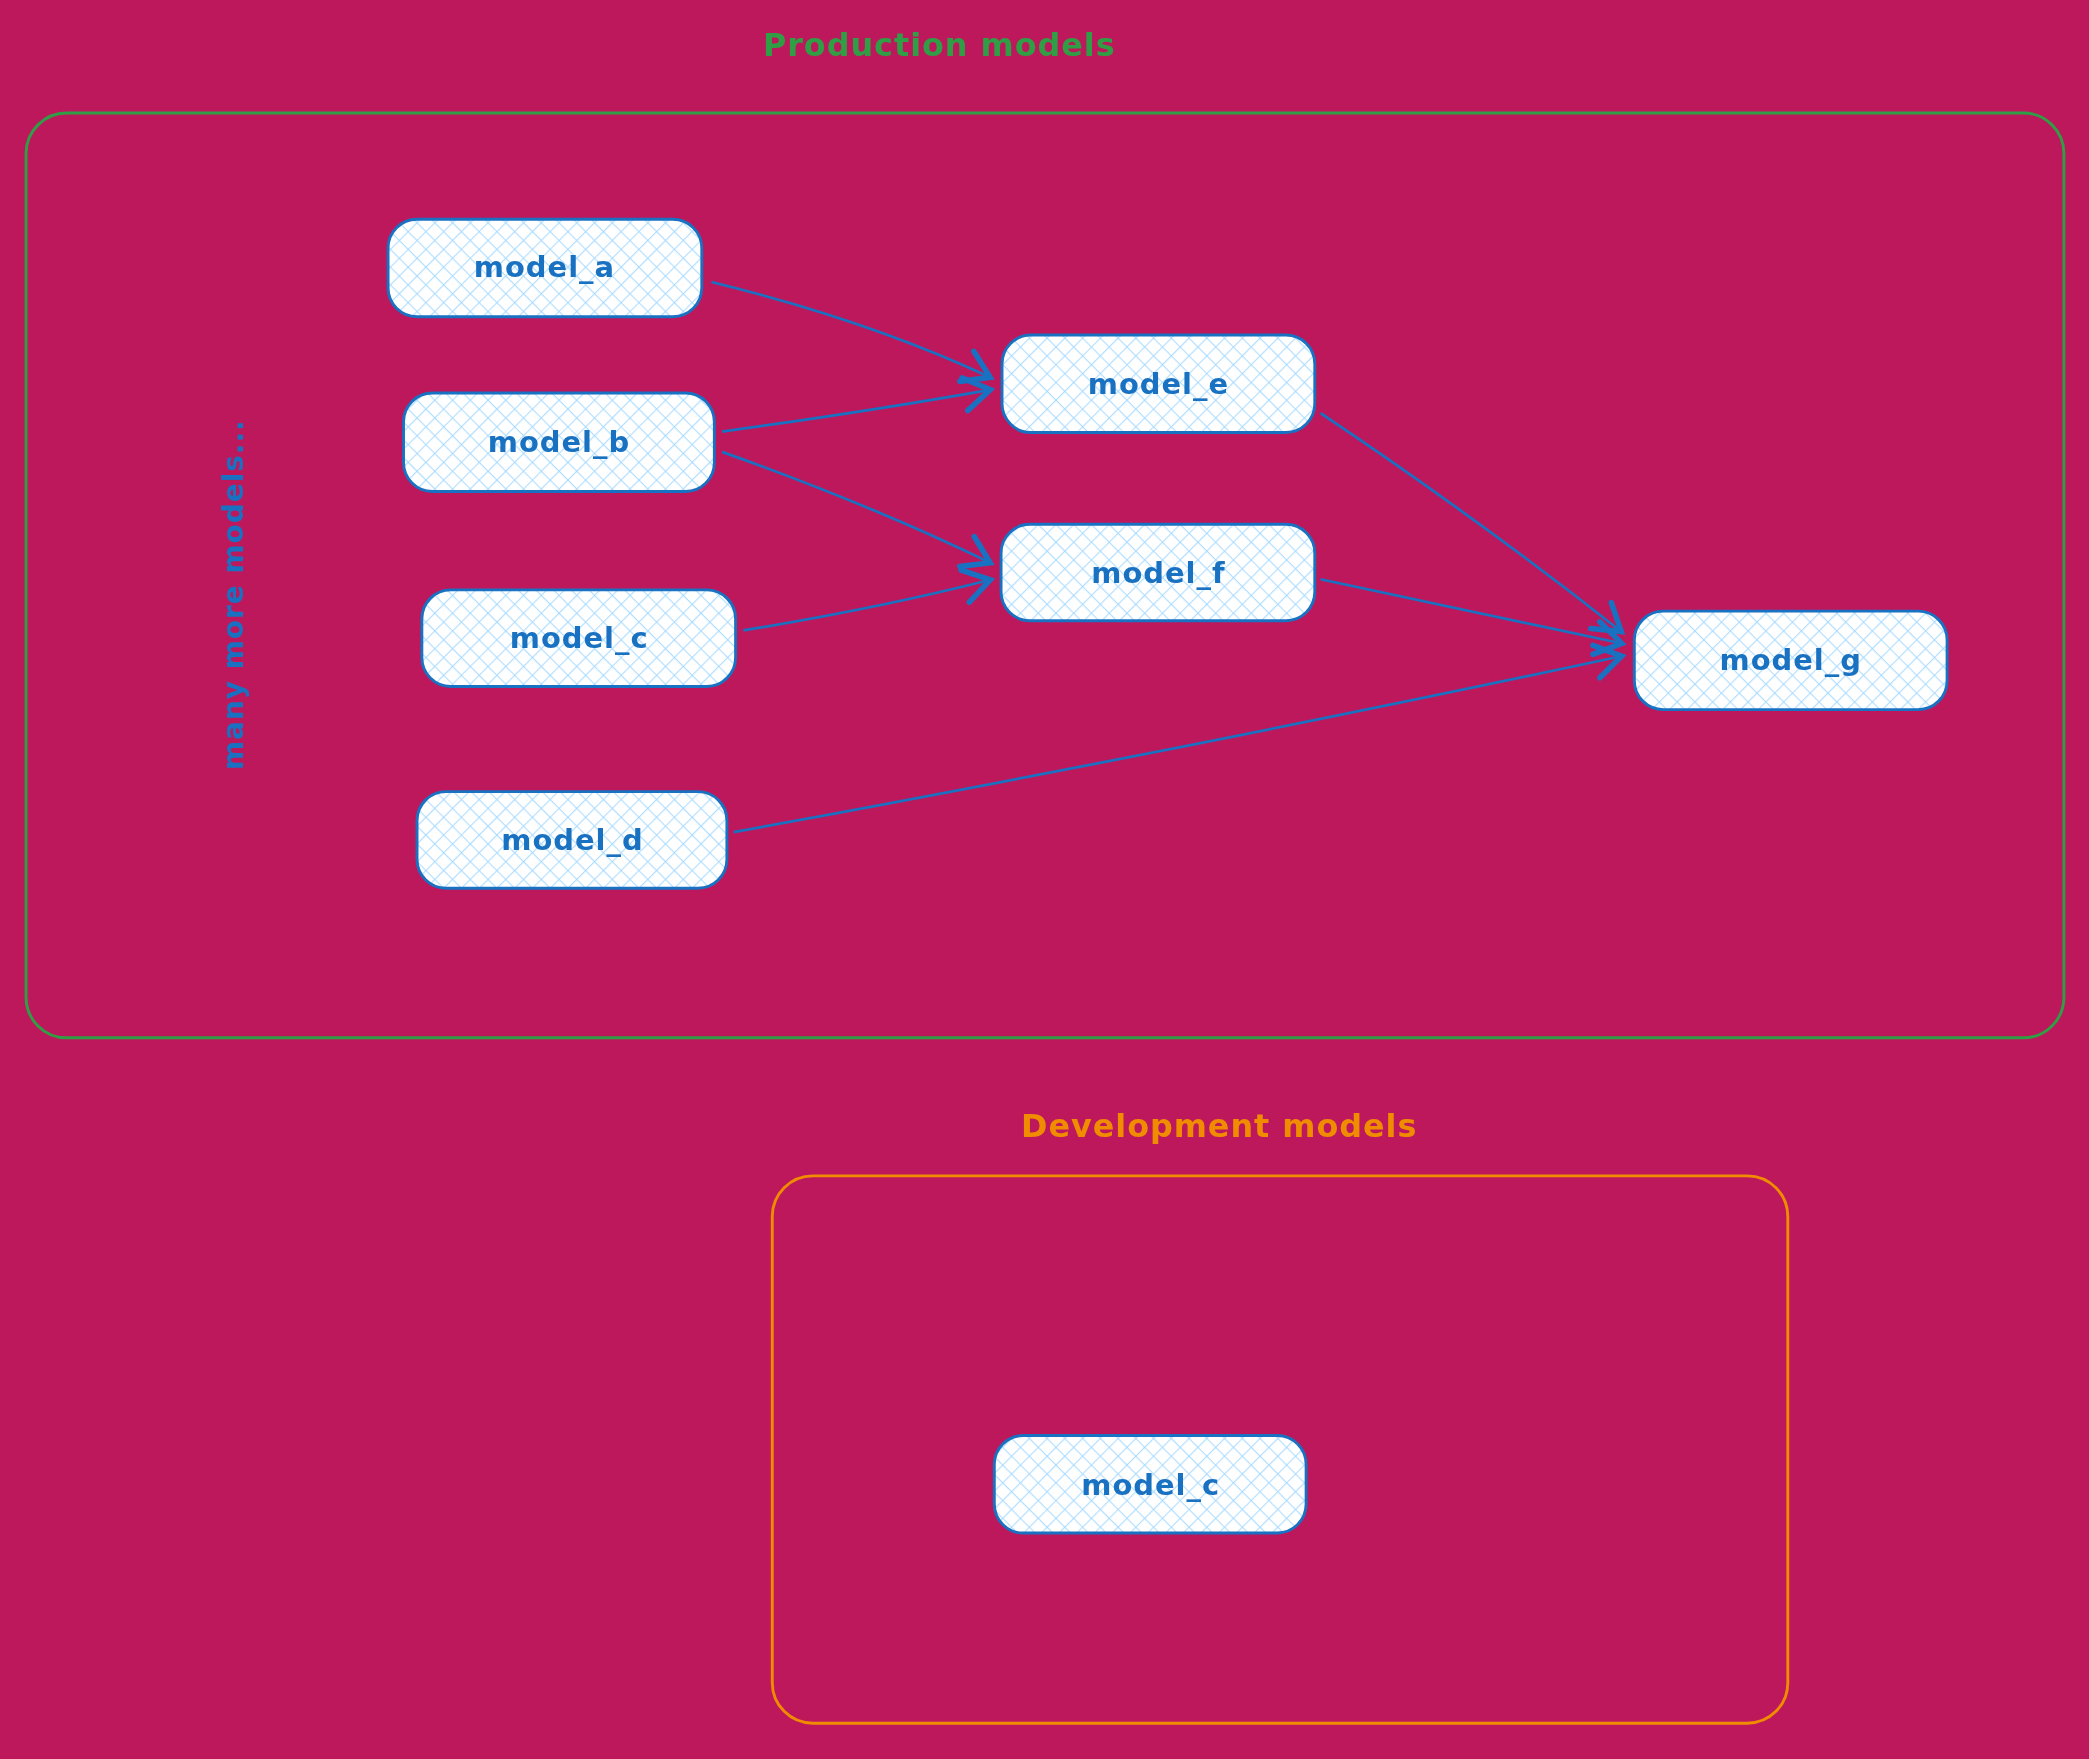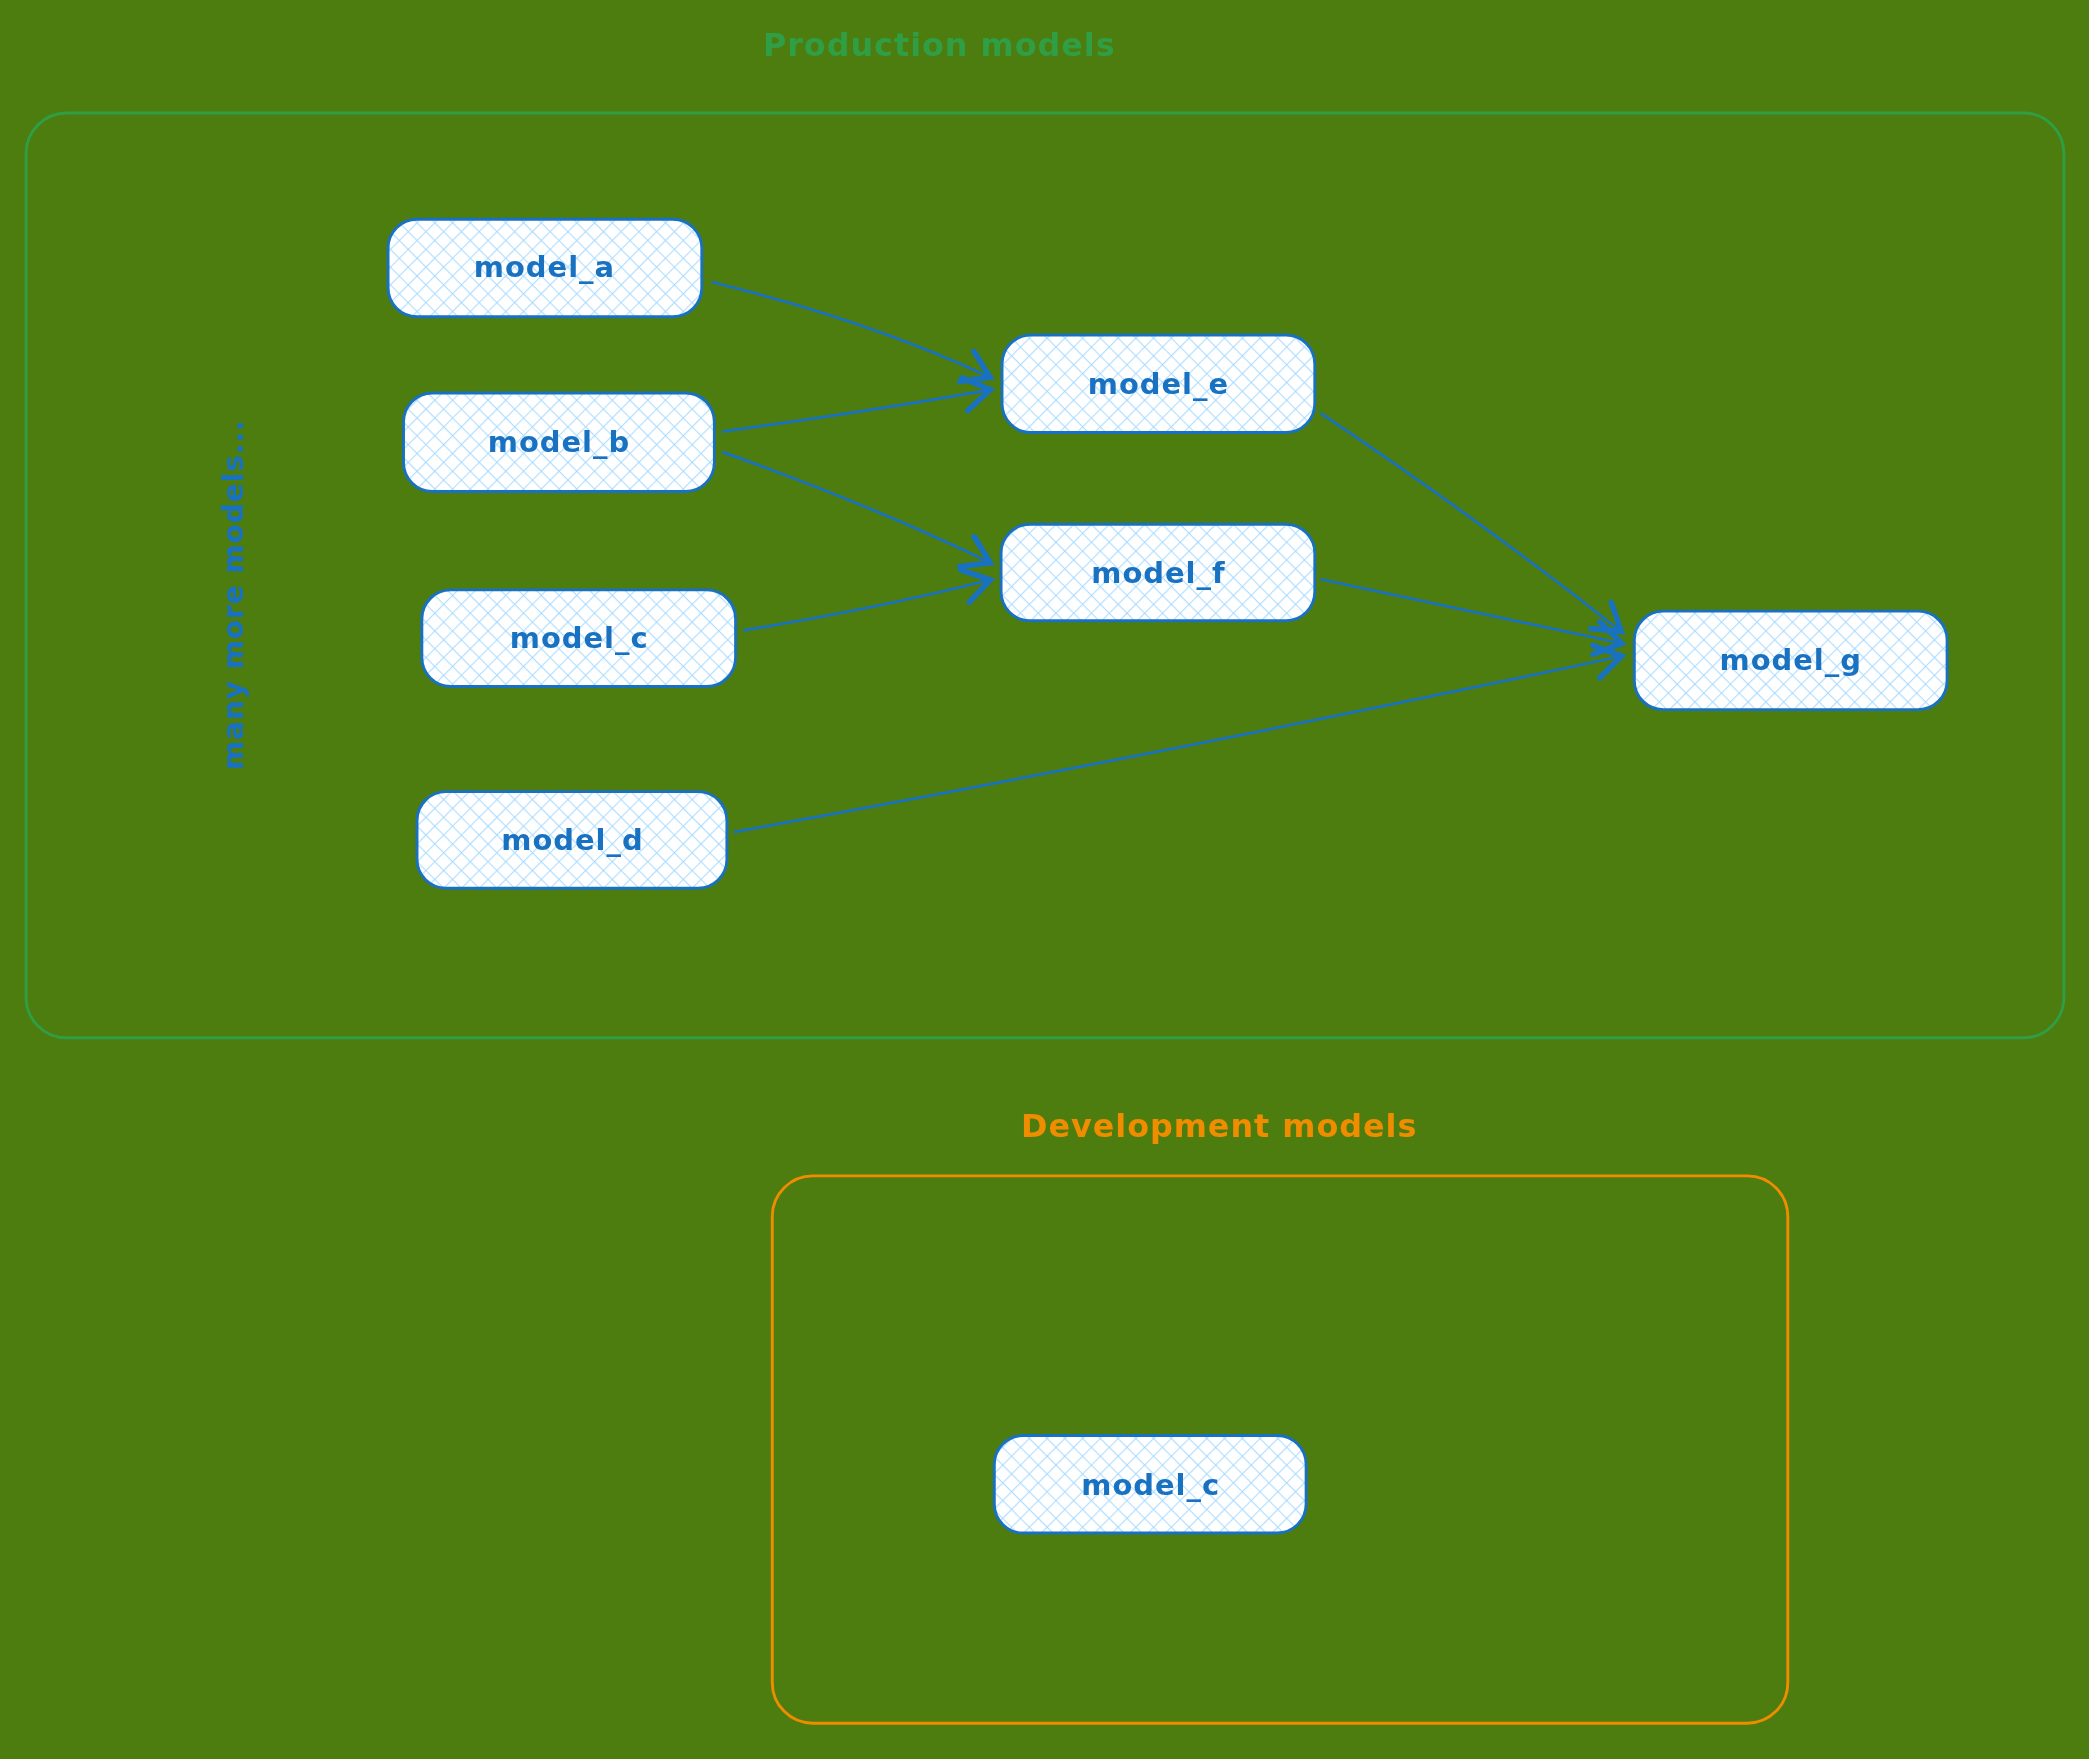--- a/index.html
+++ b/index.html
@@ -4,21 +4,21 @@
 <style>
   html, body {
     margin: 0;
     padding: 0;
     background: #ffffff;
   }
   .canvas-wrap {
     width: 2089px;
     height: 1759px;
     position: relative;
-    background: #4d7c0f;
+    background: #be185d;
     overflow: hidden;
   }
   svg {
     display: block;
     font-family: "DejaVu Sans", sans-serif;
   }
   .group-title {
     font-size: 33px;
     font-weight: bold;
     letter-spacing: 1px;

